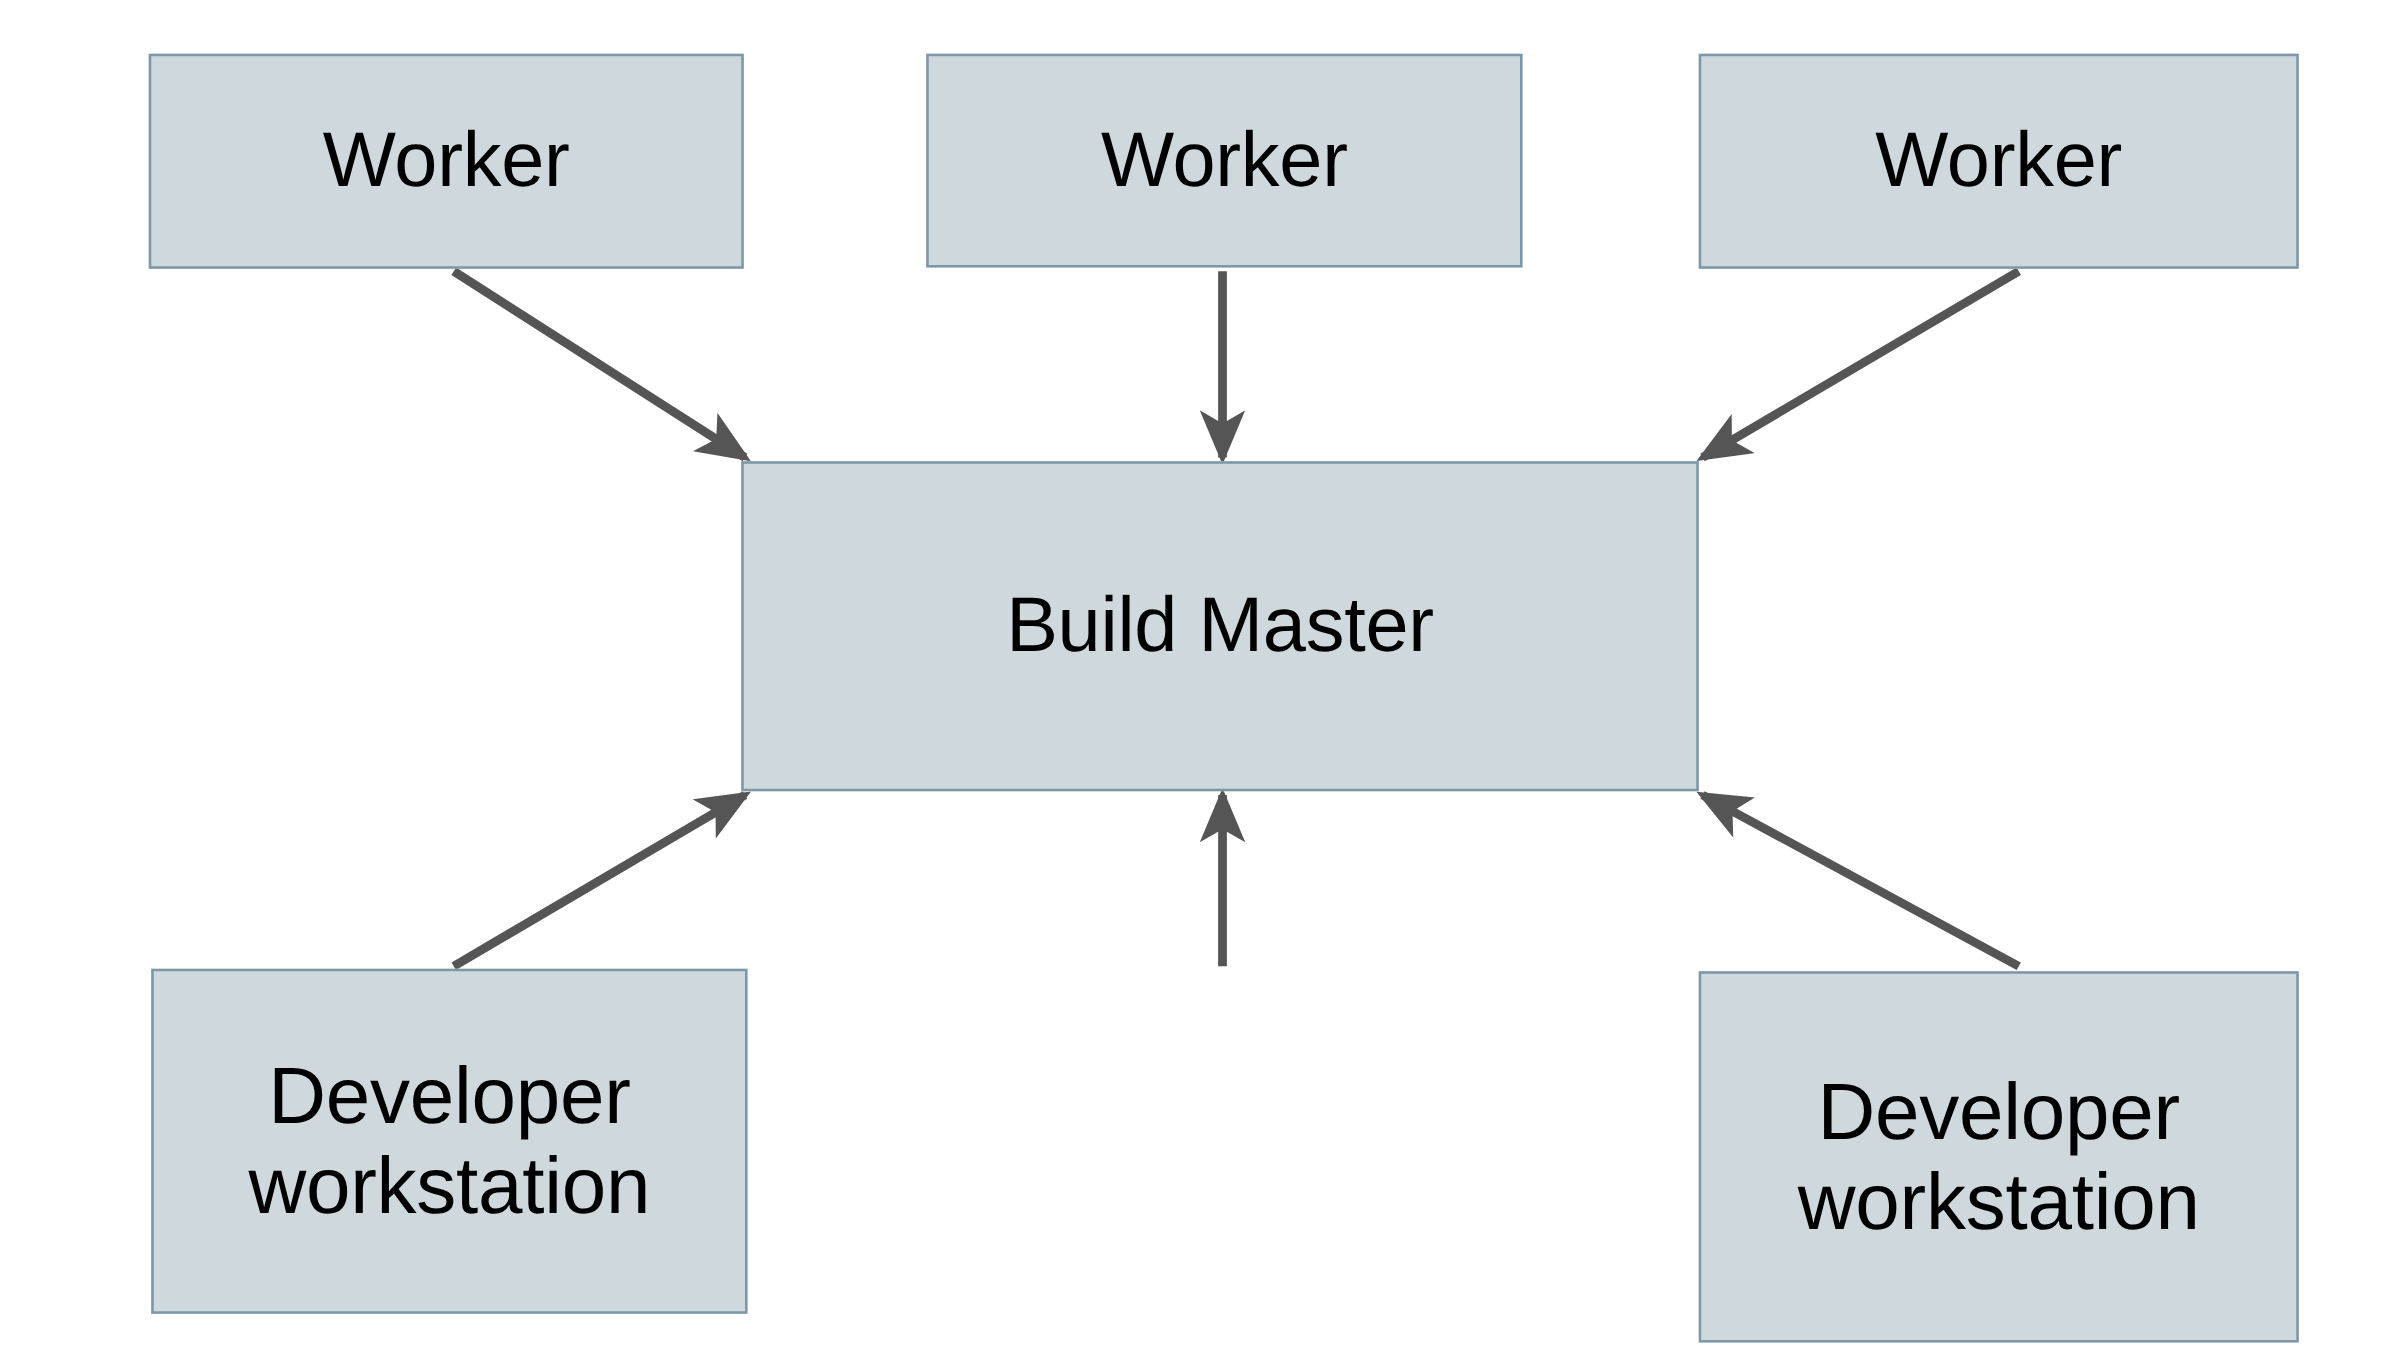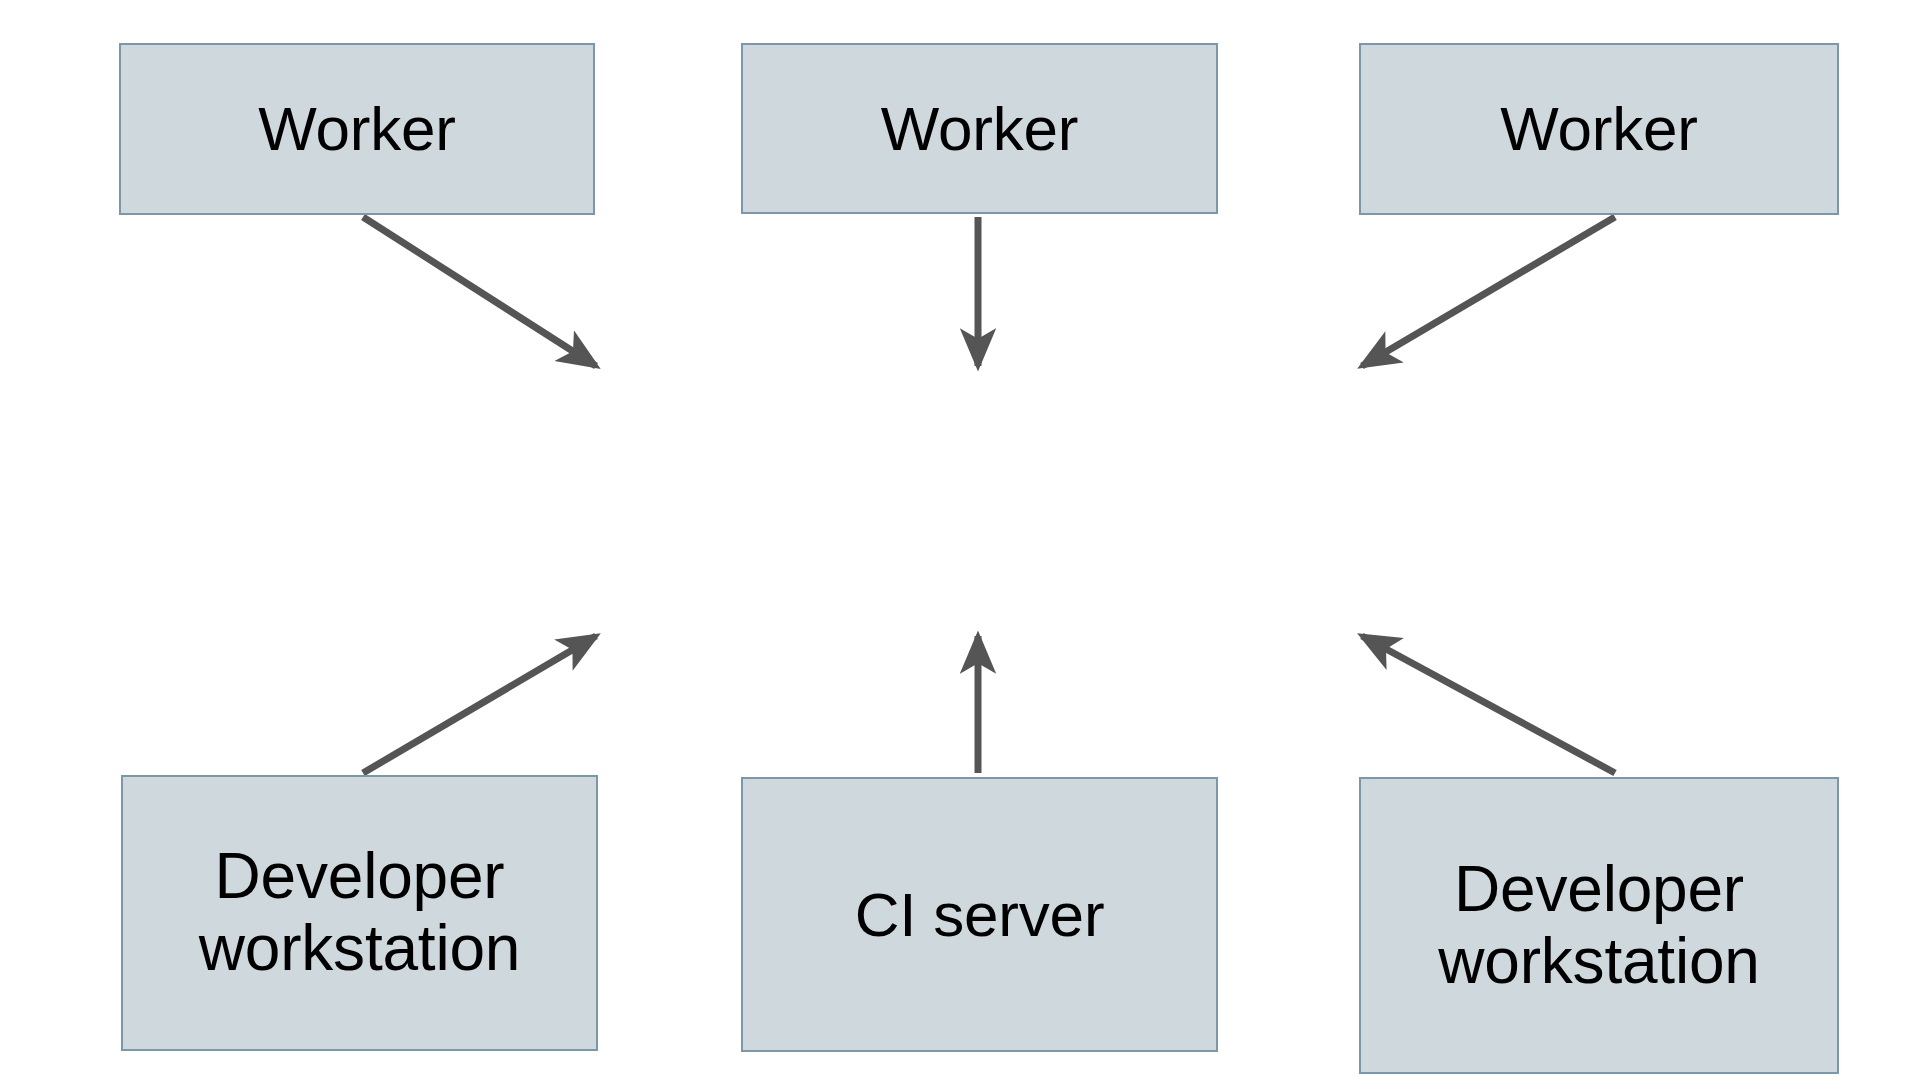--- a/index.html
+++ b/index.html
@@ -74,28 +74,28 @@
   </div>
 
   <div class="node-box" style="left: 741px; top: 43px; width: 477px; height: 171px; background: rgb(207, 216, 220); border-color: rgb(123, 151, 168);">
     <span class="node-label size-lg" style="color: rgb(0, 0, 0);">Worker</span>
   </div>
 
   <div class="node-box" style="left: 1359px; top: 43px; width: 480px; height: 172px; background: rgb(207, 216, 220); border-color: rgb(123, 151, 168);">
     <span class="node-label size-lg" style="color: rgb(0, 0, 0);">Worker</span>
   </div>
 
+  <div class="node-box" style="left: 593px; top: 369px; width: 766px; height: 264px; background: rgb(207, 216, 220); border-color: rgb(123, 151, 168);">
+    <span class="node-label size-lg" style="color: rgb(0, 0, 0);">Build Master</span>
+  </div>
 
   <div class="node-box" style="left: 121px; top: 775px; width: 477px; height: 276px; background: rgb(207, 216, 220); border-color: rgb(123, 151, 168);">
     <span class="node-label size-md" style="color: rgb(0, 0, 0);">Developer
 workstation</span>
   </div>
 
-  <div class="node-box" style="left: 741px; top: 777px; width: 477px; height: 275px; background: rgb(207, 216, 220); border-color: rgb(123, 151, 168);">
-    <span class="node-label size-lg" style="color: rgb(0, 0, 0);">CI server</span>
-  </div>
 
   <div class="node-box" style="left: 1359px; top: 777px; width: 480px; height: 297px; background: rgb(207, 216, 220); border-color: rgb(123, 151, 168);">
     <span class="node-label size-md" style="color: rgb(0, 0, 0);">Developer
 workstation</span>
   </div>
 
 </div>
 
 </body></html>

